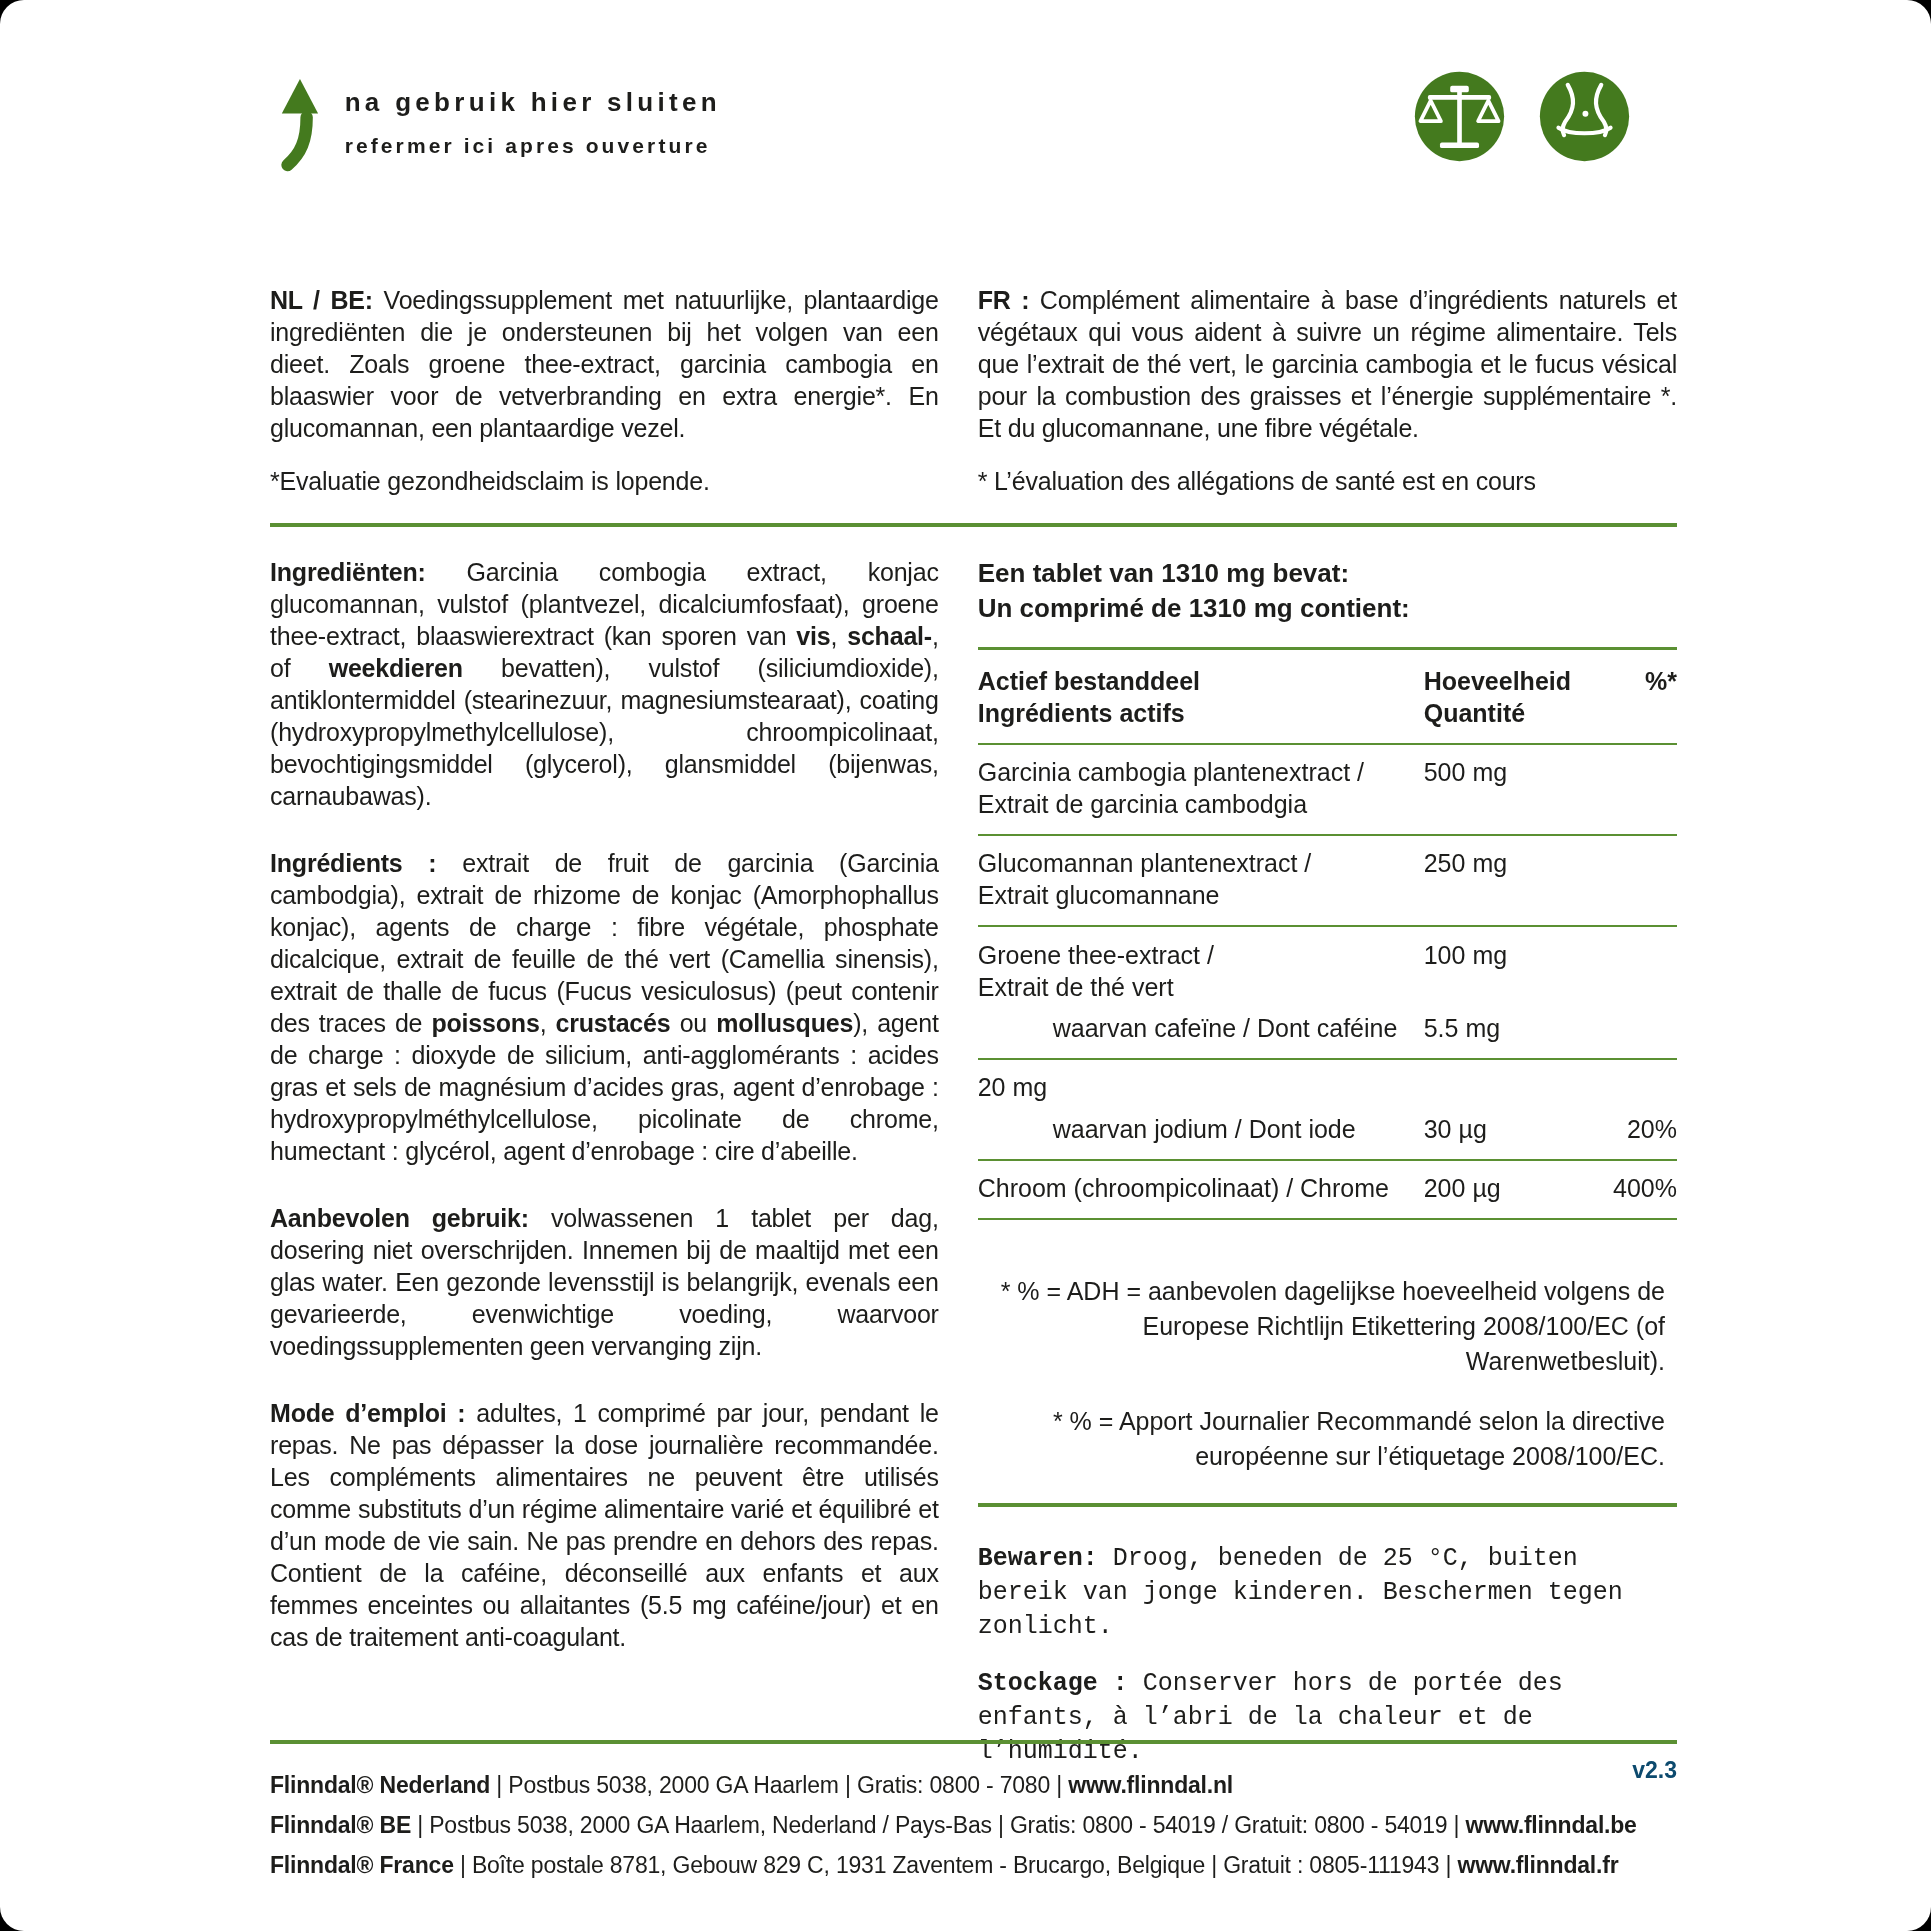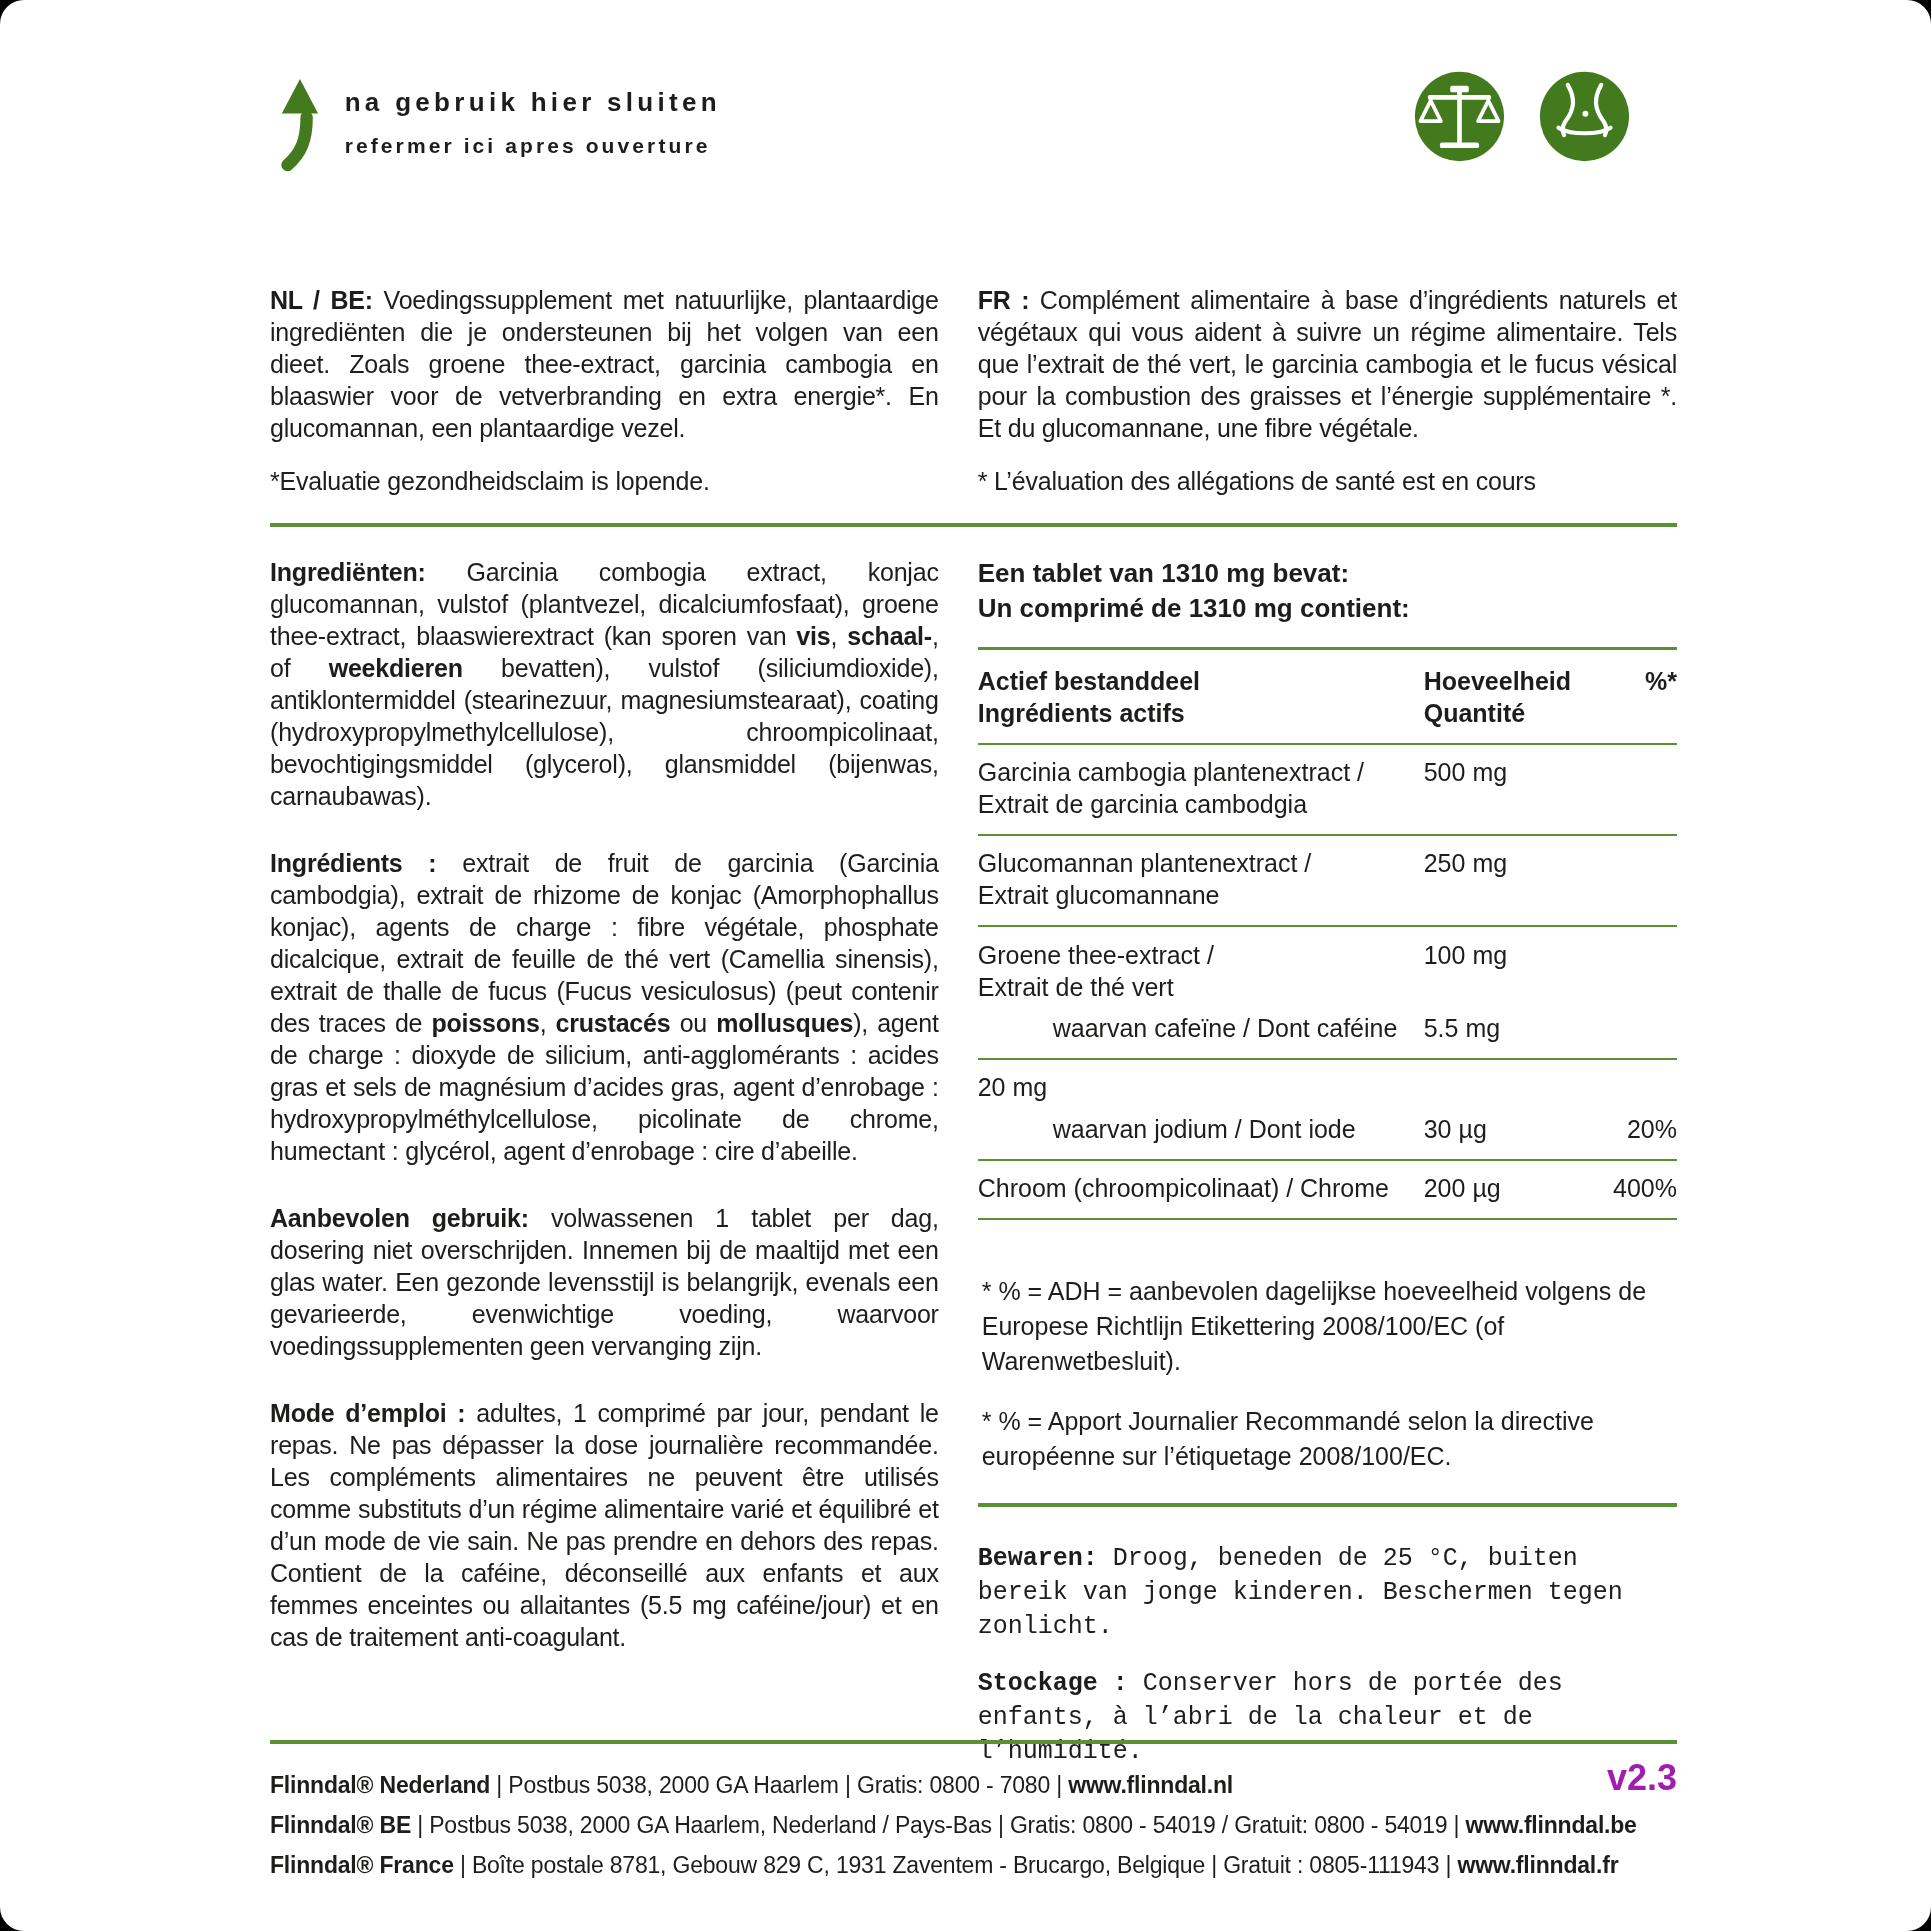--- a/index.html
+++ b/index.html
@@ -33,31 +33,31 @@
   .c-pct { text-align:right; white-space:nowrap; }
   .t-head { font-weight:700; font-size:25px; line-height:32px; padding:15.4px 0 13.5px 0;
             border-bottom:2.9px solid #5b9033; }
   .t-head .l1, .t-head .l2 { display:block; }
   .t-row { border-bottom:2.9px solid #5b9033; padding:11.6px 0 13.5px 0; font-size:25px; line-height:32px; }
   .t-row .l1, .t-row .l2 { display:block; }
   .r-sub { display:grid; grid-template-columns:446px 1fr 106px; margin-top:9.7px; }
   .r-sub .c-name { padding-left:75px; }
 
   .footnote-block { margin-top:54px; }
-  .footnote-block p { margin:4px; font-size:25px; line-height:35px; text-align:left; }
+  .footnote-block p { margin:12px; font-size:25px; line-height:35px; text-align:right; }
   .footnote-block p + p { margin-top:25px; }
   .sep-right { height:3.9px; background:#5b9033; margin:29px 0 35px 0; }
   .storage p { margin:0; font-size:25px; line-height:34px;font-family:Liberation Mono, monospace; }
   .storage p + p { margin-top:23px; }
 
   
   .footer { position:absolute; left:270px; right:254px; top:1740px; }
   .footer-sep { height:3.9px; background:#5b9033; }
   .footer-lines { margin-top:21px; font-size:23px; line-height:40px; letter-spacing:-0.2px; }
-  .version { position:absolute; right:0; top:17.4px; color:#a21caf; font-weight:700; font-size:36px; }
+  .version { position:absolute; right:0; top:17.4px; color:#0c4a6e; font-weight:700; font-size:23px; }
 </style>
 </head>
 <body>
 
 <div class="page">
   <div class="label">
 
     <div class="topbar">
       <div class="close-note">
         <svg class="close-arrow" viewBox="0 0 44 104">

